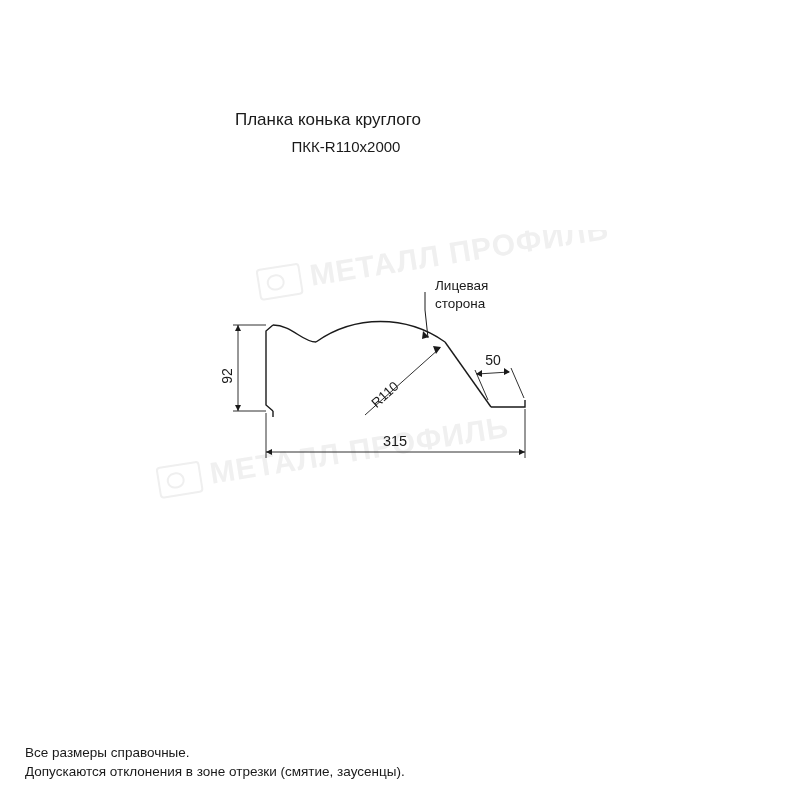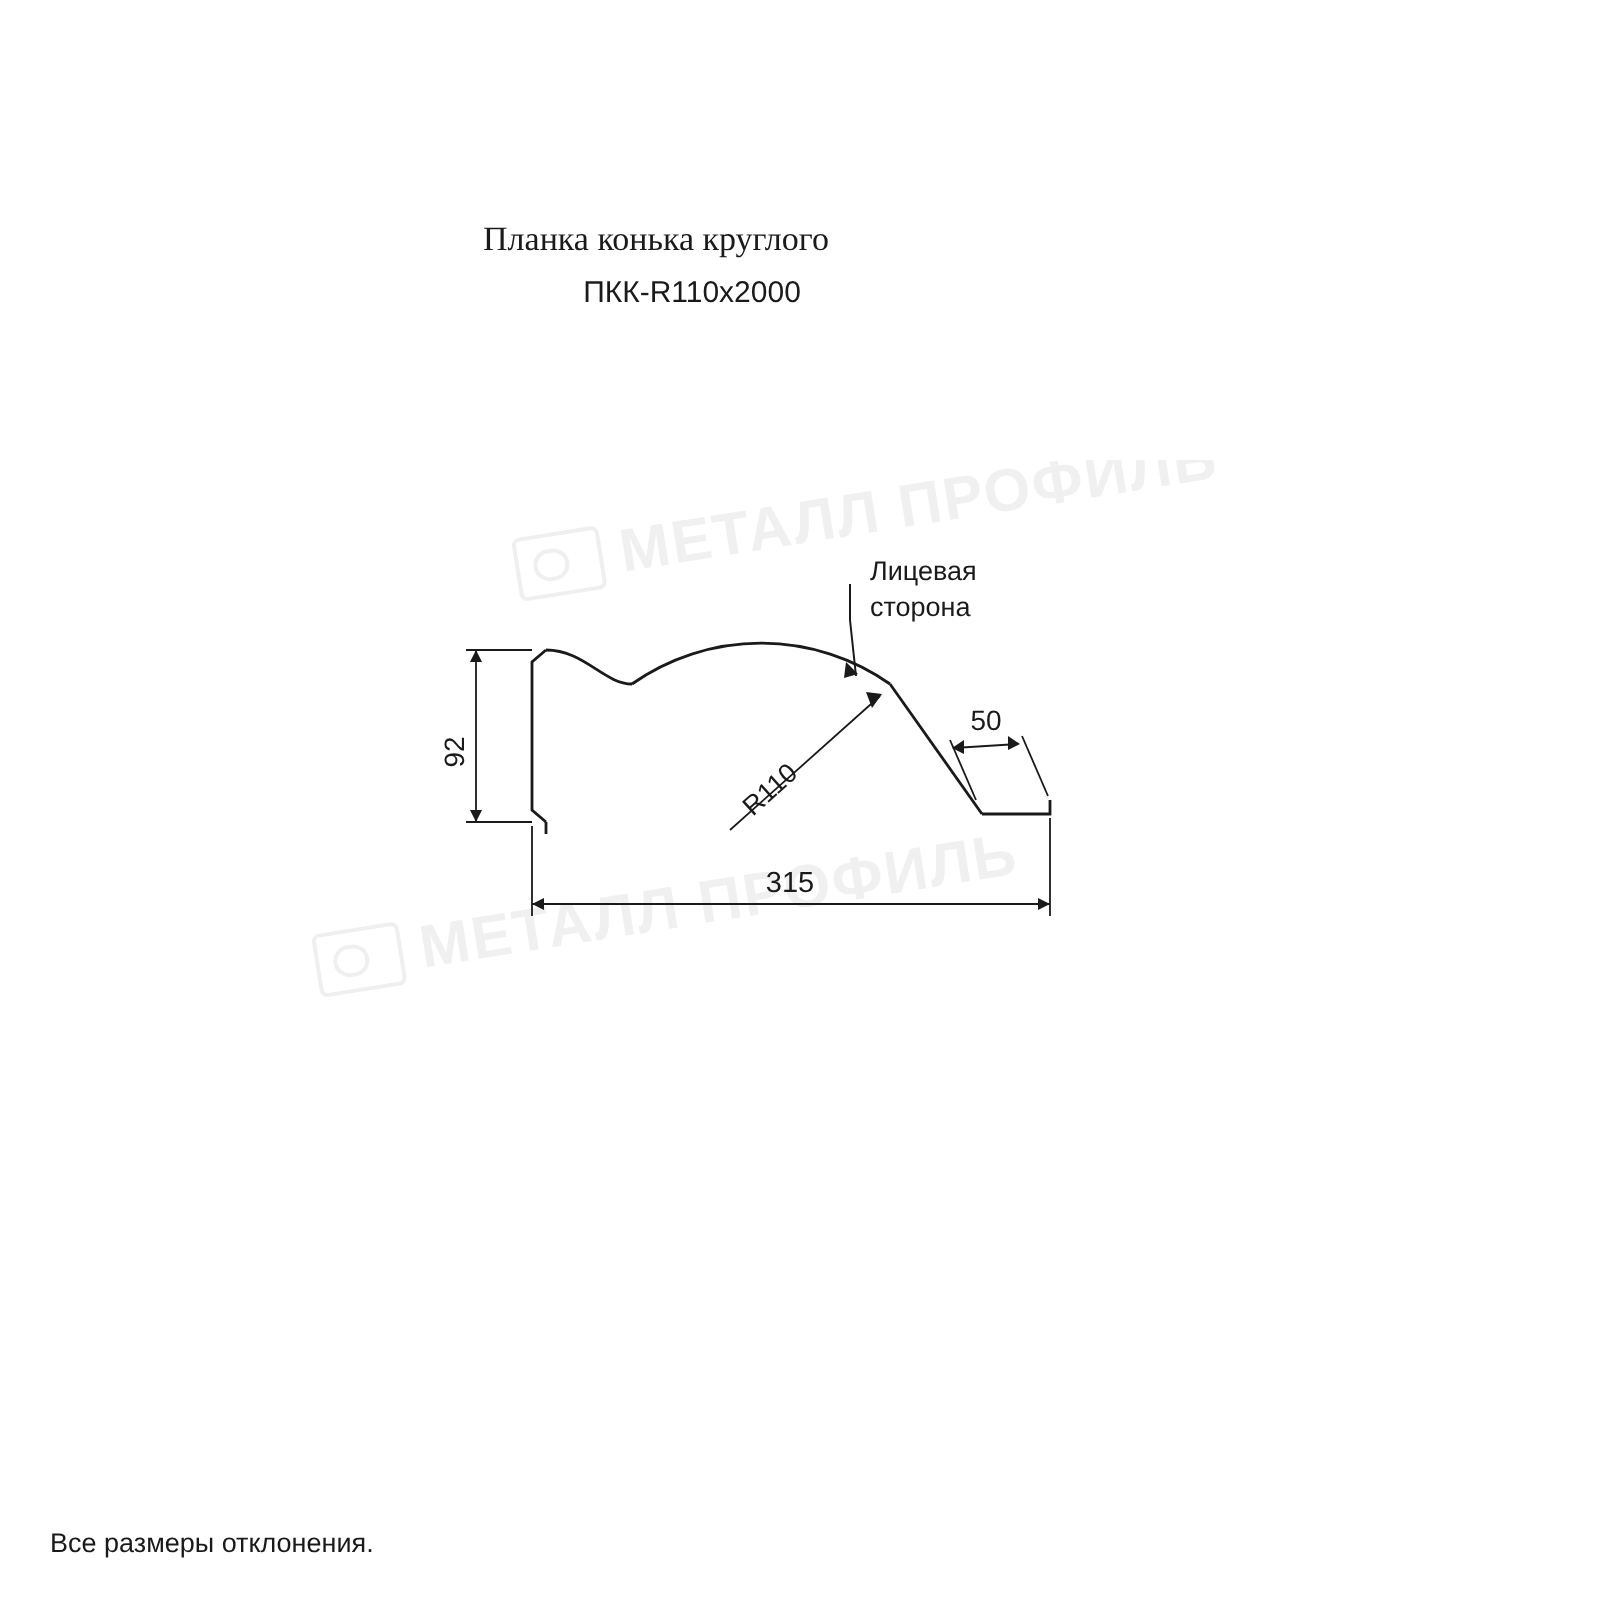--- a/index.html
+++ b/index.html
@@ -29,21 +29,20 @@
     font-weight: bold;
     letter-spacing: 0.2px;
   }
   .subtitle {
     position: absolute;
     top: 110px;
     left: 0;
     width: 656px;
     text-align: center;
     font-size: 17px;
-    font-family: Liberation Serif, serif;
   }
   .code {
     position: absolute;
     top: 138px;
     left: 0;
     width: 692px;
     text-align: center;
     font-size: 15px;
   }
   .drawing {
@@ -154,16 +153,17 @@
         <path d="M 146 222 L 405 222"></path>
         <path d="M 152 219 L 146 222 L 152 225 Z" fill="#1a1a1a" stroke="none"></path>
         <path d="M 399 219 L 405 222 L 399 225 Z" fill="#1a1a1a" stroke="none"></path>
       </g>
       <text x="275" y="216" font-size="14.5" fill="#1a1a1a" text-anchor="middle">315</text>
 
     </svg>
   </div>
 
   <div class="footer">
-    <div>Все размеры отклонения.</div>
+    <div>Все размеры справочные.</div>
+    <div>Допускаются отклонения в зоне отрезки (смятие, заусенцы).</div>
   </div>
 
 </div>
 
 </body></html>

